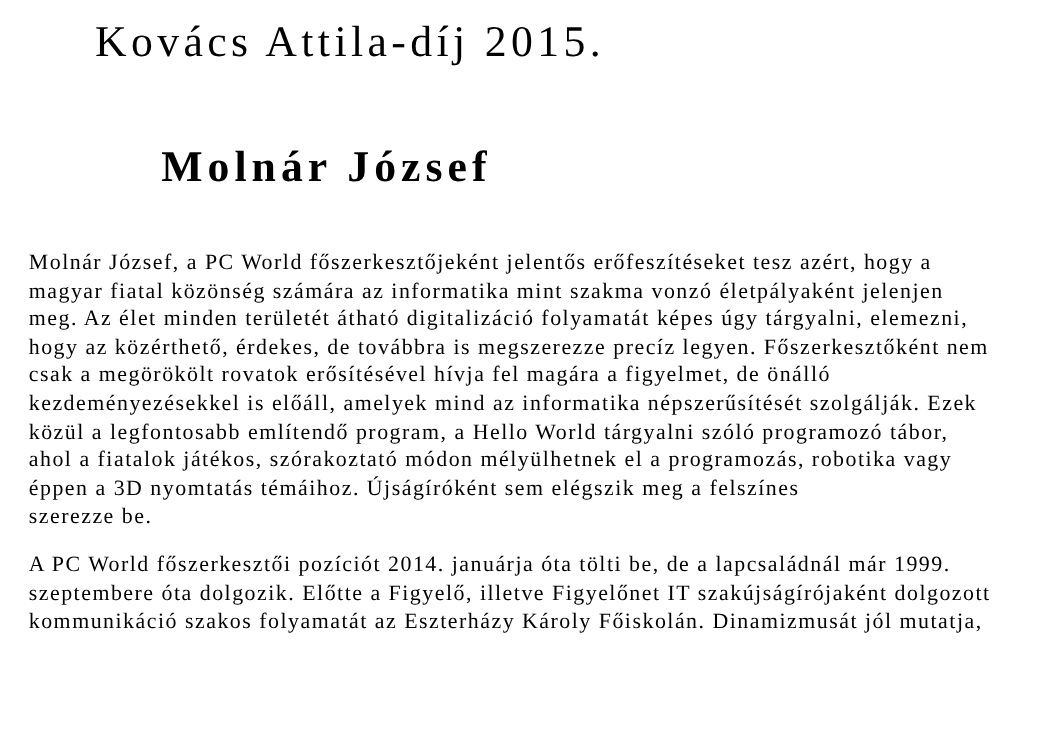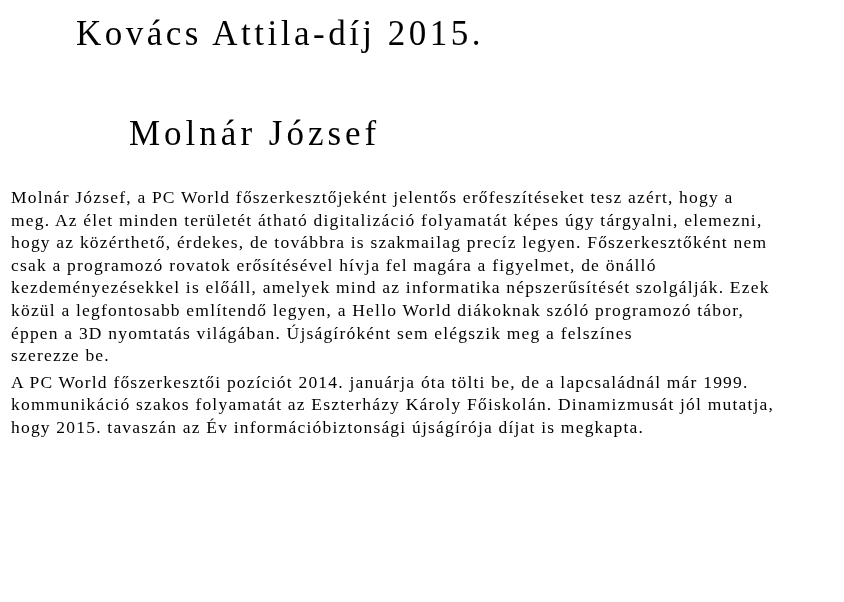--- a/index.html
+++ b/index.html
@@ -30,62 +30,64 @@
     letter-spacing: 3.5px;
     line-height: 1;
     white-space: nowrap;
   }
   .doc-subtitle {
     position: absolute;
     left: 129px;
     top: 116px;
     margin: 0;
     font-size: 35px;
-    font-weight: 400;
+    font-weight: 700;
     letter-spacing: 4px;
     line-height: 1;
     white-space: nowrap;
   }
   .doc-body {
     position: absolute;
     left: 7px;
     top: 182px;
     width: 830px;
     font-size: 17.5px;
     line-height: 22.6px;
     letter-spacing: 1.2px;
   }
   .paragraph {
-    margin: 4px;
+    margin: 16px;
     padding: 0;
   }
   .line {
     white-space: nowrap;
   }
 </style>
 </head>
 <body>
 
 <div class="page">
 
   <h1 class="doc-title">Kovács Attila-díj 2015.</h1>
 
   <h2 class="doc-subtitle">Molnár József</h2>
 
   <div class="doc-body">
     <div class="paragraph">
         <div class="line">Molnár József, a PC World főszerkesztőjeként jelentős erőfeszítéseket tesz azért, hogy a</div>
+        <div class="line">magyar fiatal közönség számára az informatika mint szakma vonzó életpályaként jelenjen</div>
         <div class="line">meg. Az élet minden területét átható digitalizáció folyamatát képes úgy tárgyalni, elemezni,</div>
-        <div class="line">hogy az közérthető, érdekes, de továbbra is szakmailag precíz legyen. Főszerkesztőként nem</div>
-        <div class="line">csak a programozó rovatok erősítésével hívja fel magára a figyelmet, de önálló</div>
+        <div class="line">hogy az közérthető, érdekes, de továbbra is megszerezze precíz legyen. Főszerkesztőként nem</div>
+        <div class="line">csak a megörökölt rovatok erősítésével hívja fel magára a figyelmet, de önálló</div>
         <div class="line">kezdeményezésekkel is előáll, amelyek mind az informatika népszerűsítését szolgálják. Ezek</div>
-        <div class="line">közül a legfontosabb említendő legyen, a Hello World diákoknak szóló programozó tábor,</div>
-        <div class="line">éppen a 3D nyomtatás világában. Újságíróként sem elégszik meg a felszínes</div>
+        <div class="line">közül a legfontosabb említendő program, a Hello World tárgyalni szóló programozó tábor,</div>
+        <div class="line">ahol a fiatalok játékos, szórakoztató módon mélyülhetnek el a programozás, robotika vagy</div>
+        <div class="line">éppen a 3D nyomtatás témáihoz. Újságíróként sem elégszik meg a felszínes</div>
         <div class="line">szerezze be.</div>
       </div>
     <div class="paragraph">
         <div class="line">A PC World főszerkesztői pozíciót 2014. januárja óta tölti be, de a lapcsaládnál már 1999.</div>
+        <div class="line">szeptembere óta dolgozik. Előtte a Figyelő, illetve Figyelőnet IT szakújságírójaként dolgozott</div>
         <div class="line">kommunikáció szakos folyamatát az Eszterházy Károly Főiskolán. Dinamizmusát jól mutatja,</div>
-        <div class="line">hogy 2015. tavaszán az Év információbiztonsági újságírója díjat is megkapta.</div>
       </div>
   </div>
 
 </div>
 
 </body></html>

